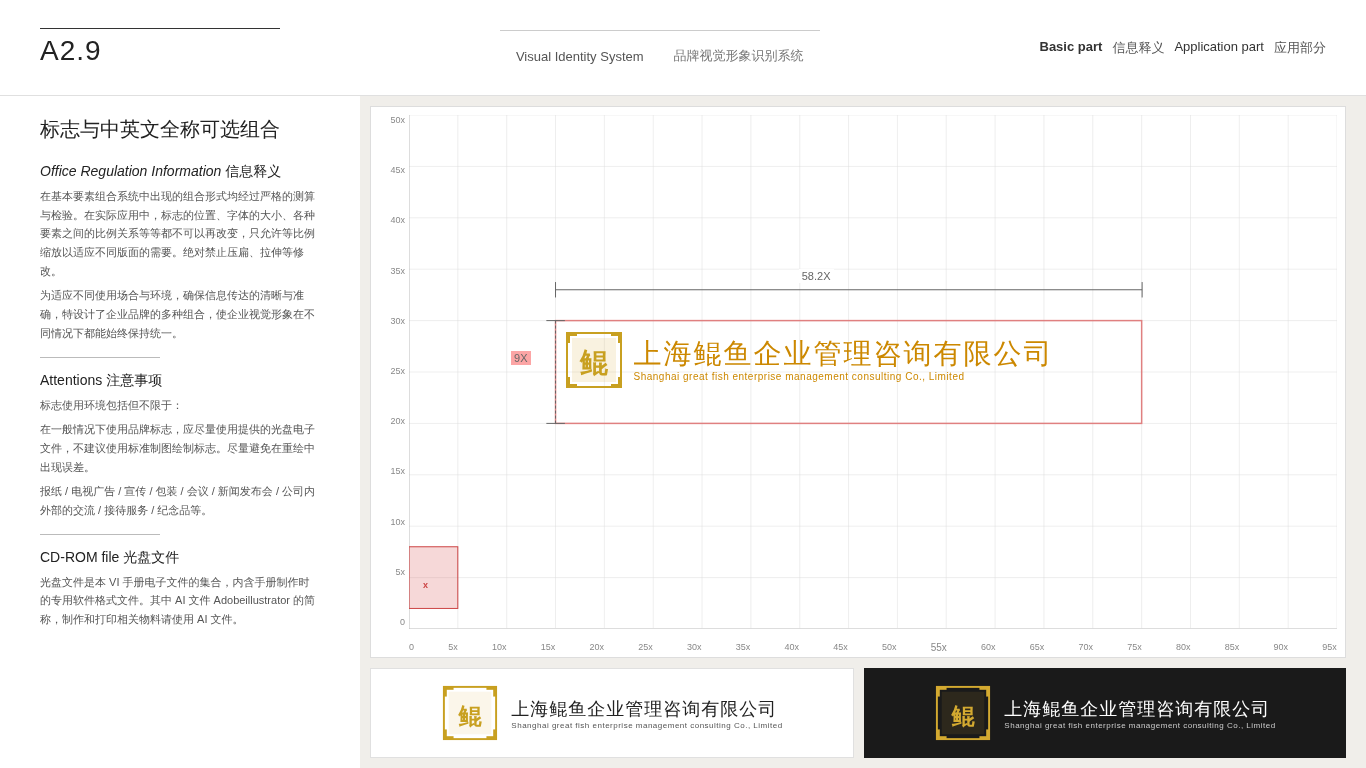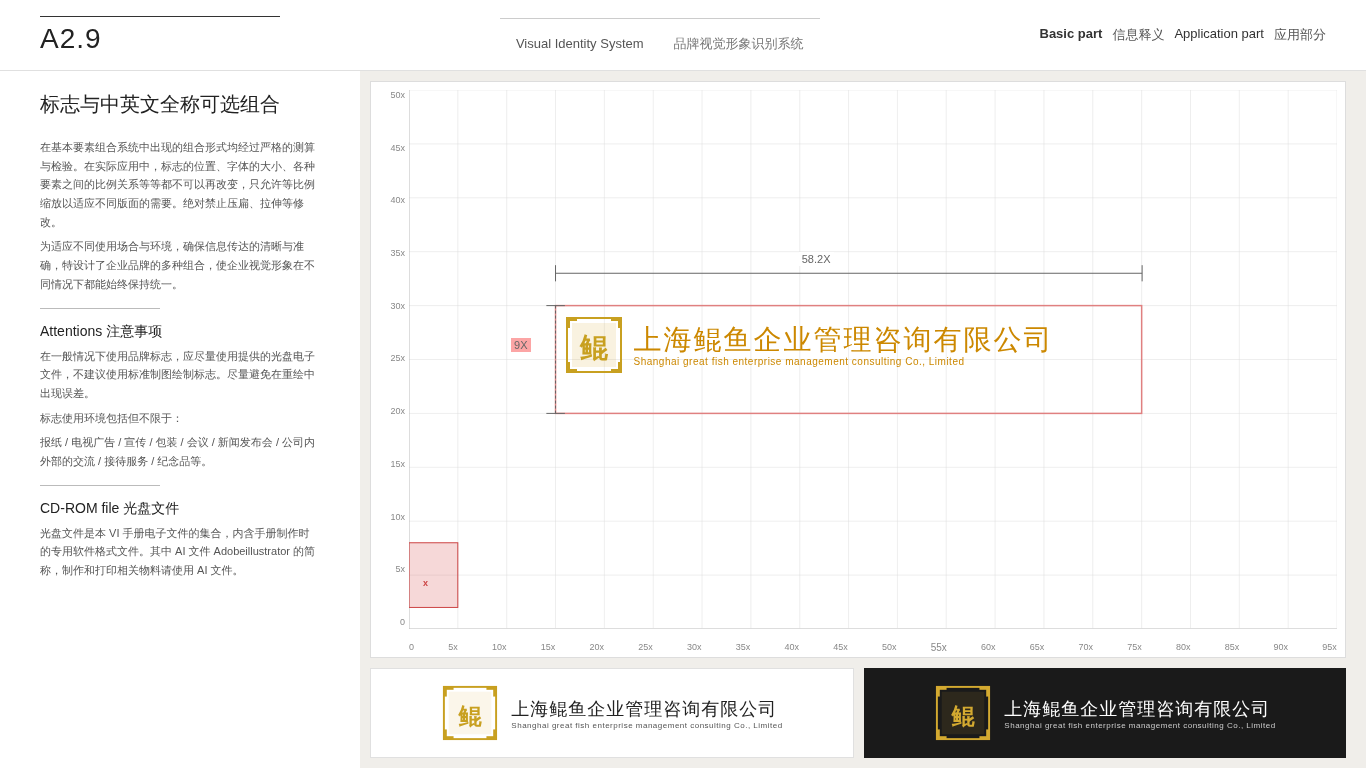--- a/index.html
+++ b/index.html
@@ -13,21 +13,21 @@
       flex-direction: column;
     }
 
     
     .header {
       background: #fff;
       display: flex;
       align-items: center;
       justify-content: space-between;
       padding: 0 40px;
-      height: 71px;
+      height: 96px;
       border-bottom: 1px solid #e0e0e0;
       flex-shrink: 0;
     }
     .header-left {
       display: flex;
       flex-direction: column;
     }
     .header-divider {
       width: 240px;
       height: 1px;
@@ -221,31 +221,35 @@
     <span class="header-right-item">Application part</span>
     <span class="header-right-item zh">应用部分</span>
   </div>
 </div>
 
 <div class="main">
 
   <div class="left-panel">
     <h2 class="section-title-zh">标志与中英文全称可选组合</h2>
 
+    <p class="section-subtitle">
+      <span class="en">Office Regulation Information</span>
+      <span>信息释义</span>
+    </p>
     <p class="section-text">在基本要素组合系统中出现的组合形式均经过严格的测算与检验。在实际应用中，标志的位置、字体的大小、各种要素之间的比例关系等等都不可以再改变，只允许等比例缩放以适应不同版面的需要。绝对禁止压扁、拉伸等修改。</p>
     <p class="section-text">为适应不同使用场合与环境，确保信息传达的清晰与准确，特设计了企业品牌的多种组合，使企业视觉形象在不同情况下都能始终保持统一。</p>
 
     <div class="divider-line"></div>
 
     <p class="section-heading">
       <span>Attentions</span>
       <span>注意事项</span>
     </p>
+    <p class="section-text">标志使用环境包括但不限于：</p>
     <p class="section-text">在一般情况下使用品牌标志，应尽量使用提供的光盘电子文件，不建议使用标准制图绘制标志。尽量避免在重绘中出现误差。</p>
-    <p class="section-text">标志使用环境包括但不限于：</p>
     <p class="section-text">报纸 / 电视广告 / 宣传 / 包装 / 会议 / 新闻发布会 / 公司内外部的交流 / 接待服务 / 纪念品等。</p>
 
     <div class="divider-line"></div>
 
     <p class="section-heading">
       <span>CD-ROM file</span>
       <span>光盘文件</span>
     </p>
     <p class="section-text">光盘文件是本 VI 手册电子文件的集合，内含手册制作时的专用软件格式文件。其中 AI 文件 Adobeillustrator 的简称，制作和打印相关物料请使用 AI 文件。</p>
   </div>

